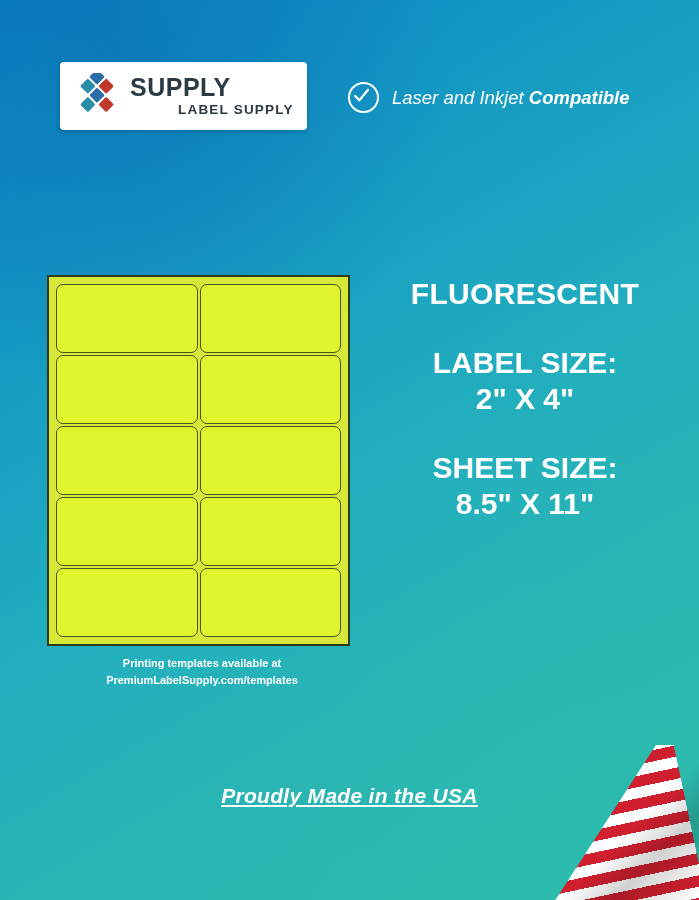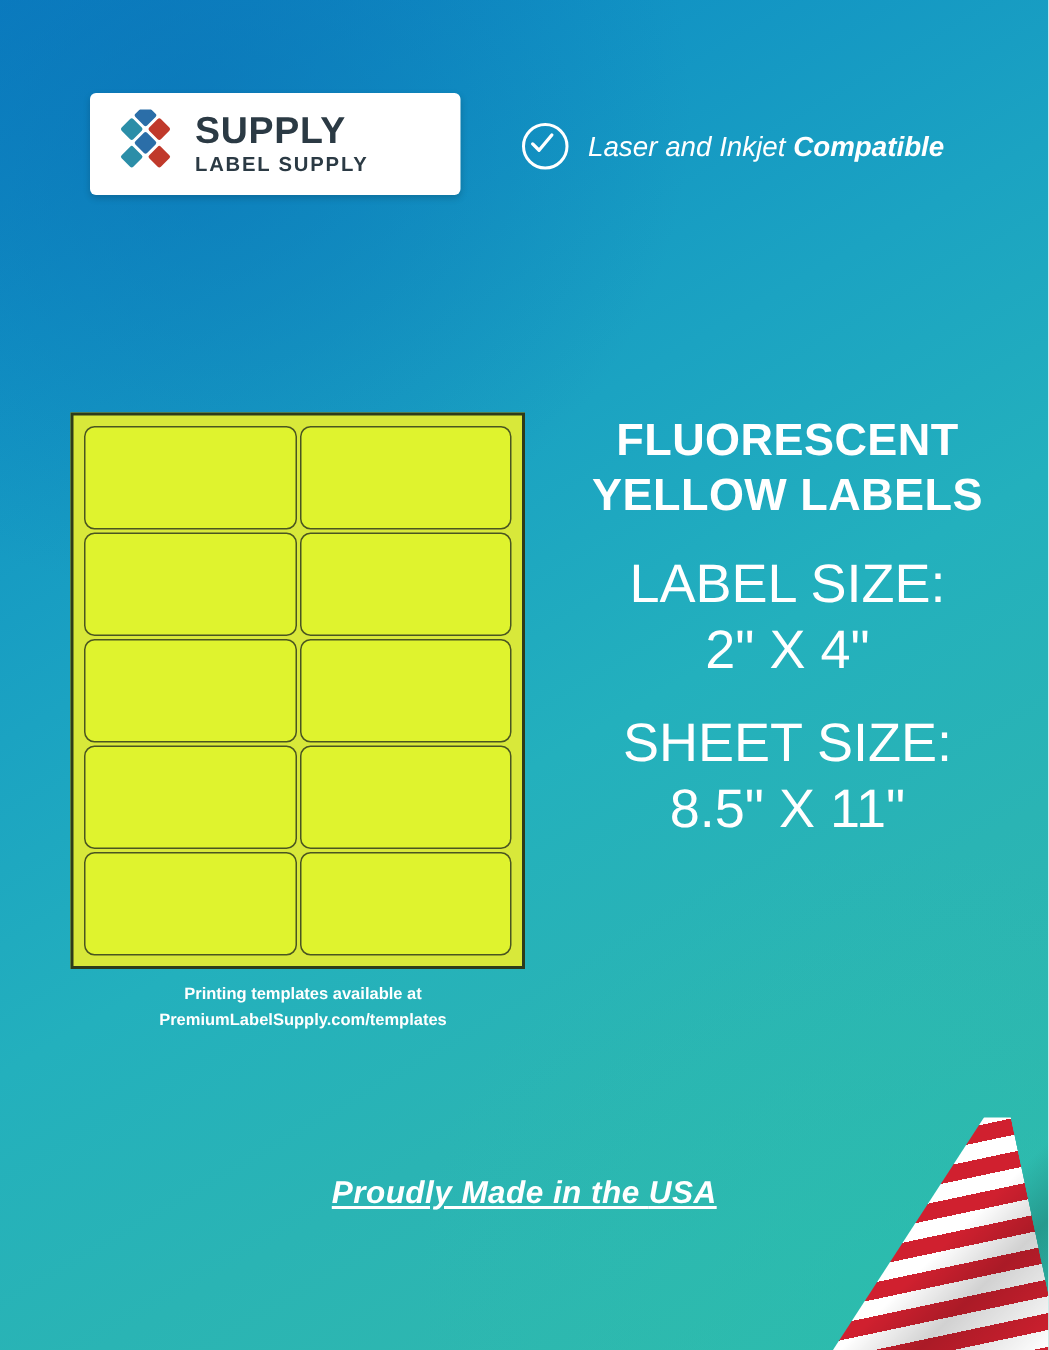--- a/index.html
+++ b/index.html
@@ -64,20 +64,21 @@
     font-weight: bold;
     letter-spacing: 0.5px;
     color: #2b3a44;
   }
   .logo-sub {
     font-size: 13.5px;
     font-weight: bold;
     letter-spacing: 1.2px;
     color: #2b3a44;
     margin-top: 3px;
+    margin-left: 48px;
   }
 
   
   .compat {
     position: absolute;
     left: 348px;
     top: 82px;
     display: flex;
     align-items: center;
     color: #ffffff;
@@ -146,23 +147,23 @@
     text-align: center;
     color: #ffffff;
   }
   .headline {
     font-size: 30px;
     font-weight: bold;
     line-height: 1.22;
     letter-spacing: 0.3px;
   }
   .spec {
-    margin-top: 18px;
-    font-size: 36px;
-    font-weight: normal;
+    margin-top: 32px;
+    font-size: 30px;
+    font-weight: bold;
     line-height: 1.22;
   }
 
   
   .made-usa {
     position: absolute;
     left: 0;
     right: 0;
     top: 784px;
     text-align: center;
@@ -279,21 +280,20 @@
     </div>
 
     <div class="templates-note">
       <div>Printing templates available at</div>
       <div>PremiumLabelSupply.com/templates</div>
     </div>
 
     <div class="right-block">
       <div class="headline">
         <div>FLUORESCENT</div>
-        <div>YELLOW LABELS</div>
       </div>
       <div class="spec">
         <div>LABEL SIZE:</div>
         <div>2" X 4"</div>
       </div>
       <div class="spec">
         <div>SHEET SIZE:</div>
         <div>8.5" X 11"</div>
       </div>
     </div>

